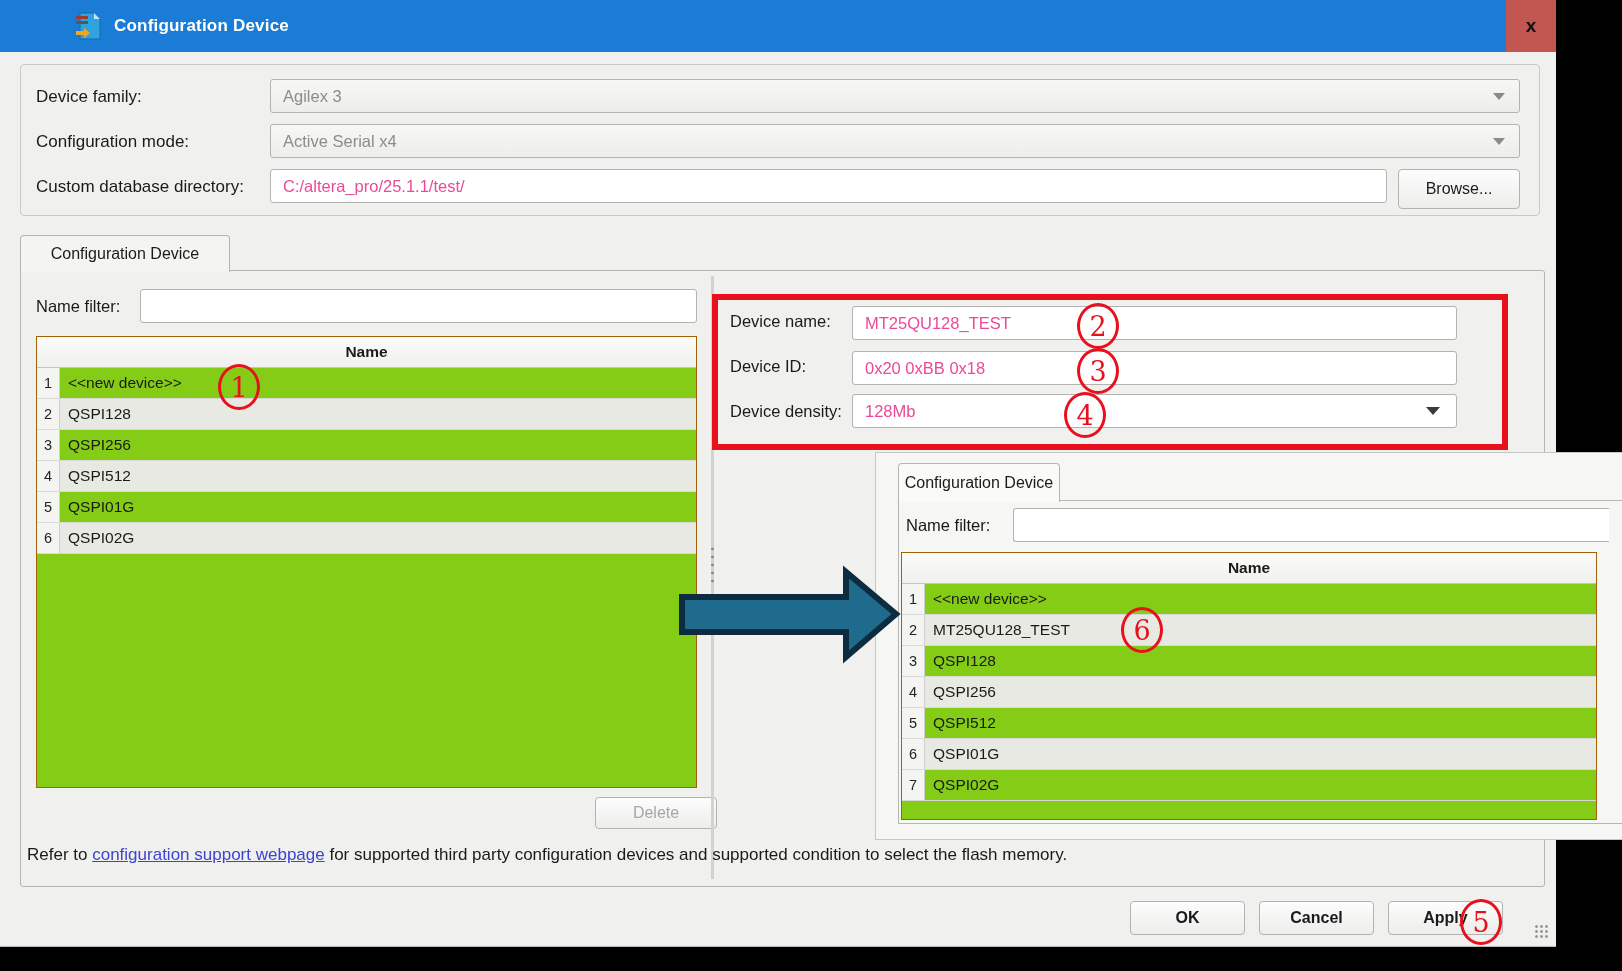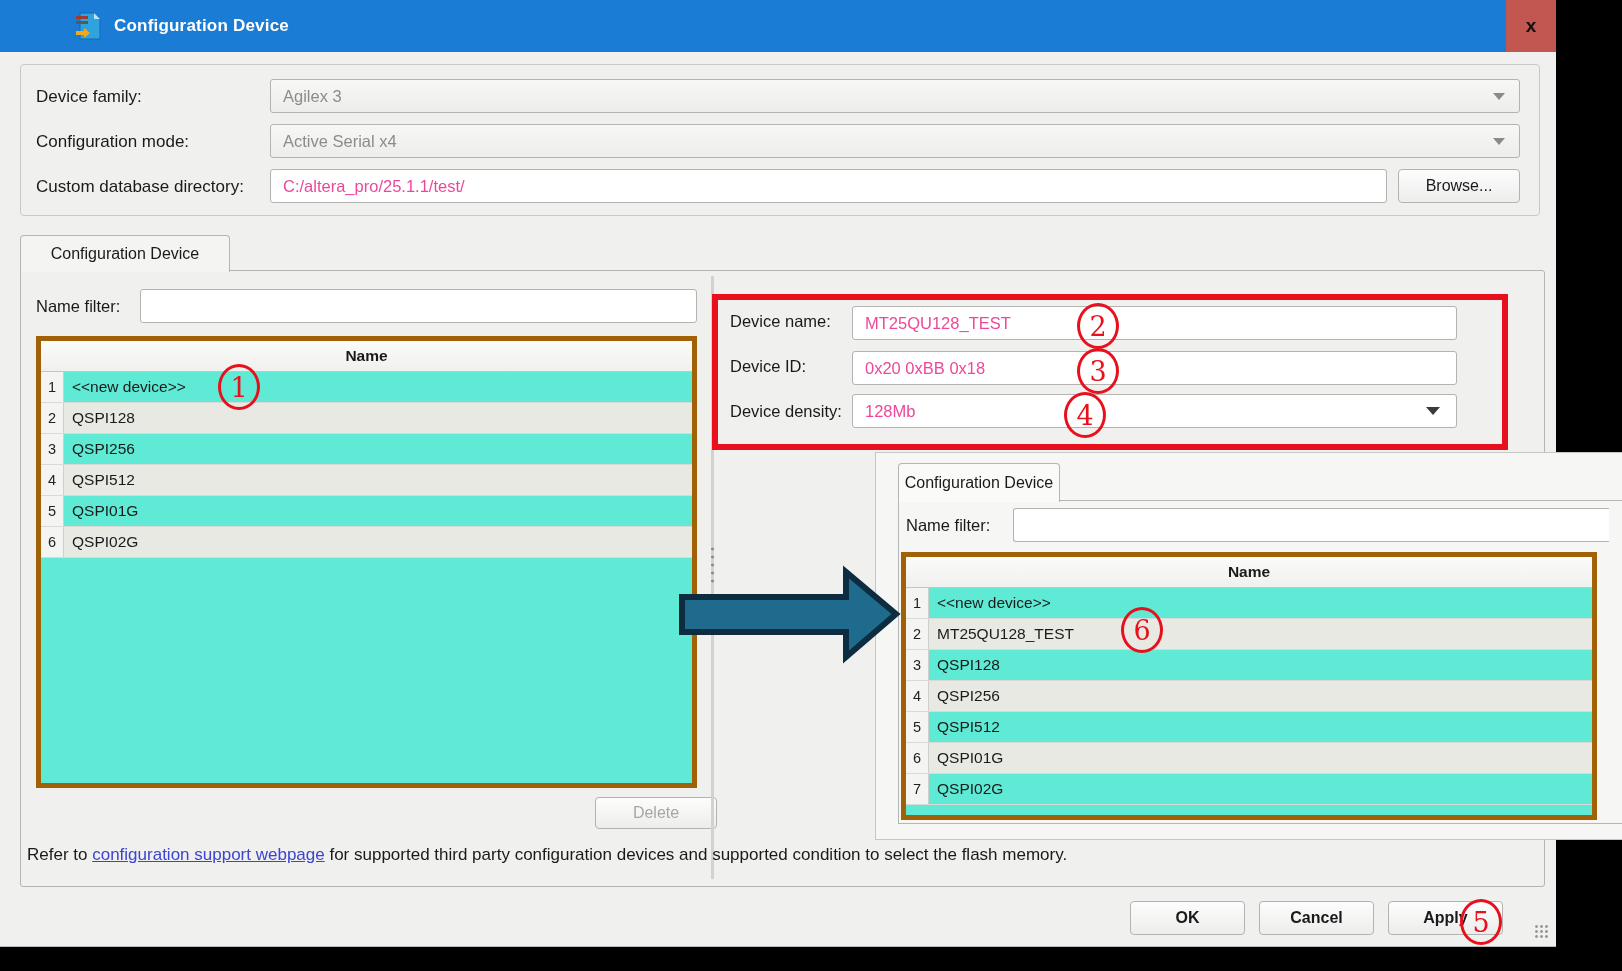--- a/index.html
+++ b/index.html
@@ -28,21 +28,21 @@
        display:flex;align-items:center;justify-content:center;font-size:16px;cursor:pointer;}
   .btn.bold{font-weight:600;}
   .btn.disabled{color:#a6a6a4;cursor:default;}
 
   
   .tab{background:#f4f4f2;border:1px solid #b5b5b3;border-bottom:none;border-radius:4px 4px 0 0;
        display:flex;align-items:center;justify-content:center;font-size:16px;z-index:3;}
   #tab-pane{left:20px;top:270px;width:1523px;height:615px;border:1px solid #b5b5b3;border-radius:0 3px 3px 3px;background:#f0f0ee;}
 
   
-  .tbl{box-sizing:border-box;border:5px solid #a16207;background:#5eead4;overflow:hidden;}
+  .tbl{box-sizing:border-box;border:1px solid #a16207;background:#84cc16;overflow:hidden;}
   .thead{height:30px;background:linear-gradient(#fbfbf9,#f0f0ee);border-bottom:1px solid #c4c4c2;
          display:flex;align-items:center;justify-content:center;font-weight:bold;font-size:15.5px;}
   .trow{height:30px;display:flex;border-bottom:1px solid #d9d9d5;font-size:15.5px;}
   .trow.alt{background:#e9e9e4;}
   .tnum{width:22px;background:#f4f4f2;border-right:1px solid #cfcfcd;display:flex;align-items:center;
         justify-content:center;font-size:14.5px;color:#222;}
   .tname{display:flex;align-items:center;padding-left:8px;}
 
   
   .circ{border:3px solid #e8101c;border-radius:50%;color:#e8101c;display:flex;align-items:center;justify-content:center;
@@ -92,21 +92,21 @@
     </div>
 
     <span class="abs flabel" style="left:36px;top:132px;">Configuration mode:</span>
     <div class="abs combo" style="left:270px;top:124px;width:1250px;">
       <span>Active Serial x4</span>
       <span class="arrow"></span>
     </div>
 
     <span class="abs flabel" style="left:36px;top:177px;">Custom database directory:</span>
     <div class="abs tinput" style="left:270px;top:169px;width:1117px;">C:/altera_pro/25.1.1/test/</div>
-    <div class="abs btn" style="left:1398px;top:169px;width:122px;height:34px;">Browse...</div>
+    <div class="abs btn" style="left:1398px;top:169px;width:122px;height:40px;">Browse...</div>
 
     <div class="abs tab" style="left:20px;top:235px;width:208px;height:36px;">Configuration Device</div>
     <div id="tab-pane" class="abs"></div>
 
     <span class="abs flabel" style="left:36px;top:297px;font-size:16.5px;">Name filter:</span>
     <div class="abs tinput" style="left:140px;top:289px;width:557px;height:33px;"></div>
 
     <div class="abs tbl" style="left:36px;top:336px;width:661px;height:452px;">
       <div class="thead">Name</div>
       <div class="trow">

